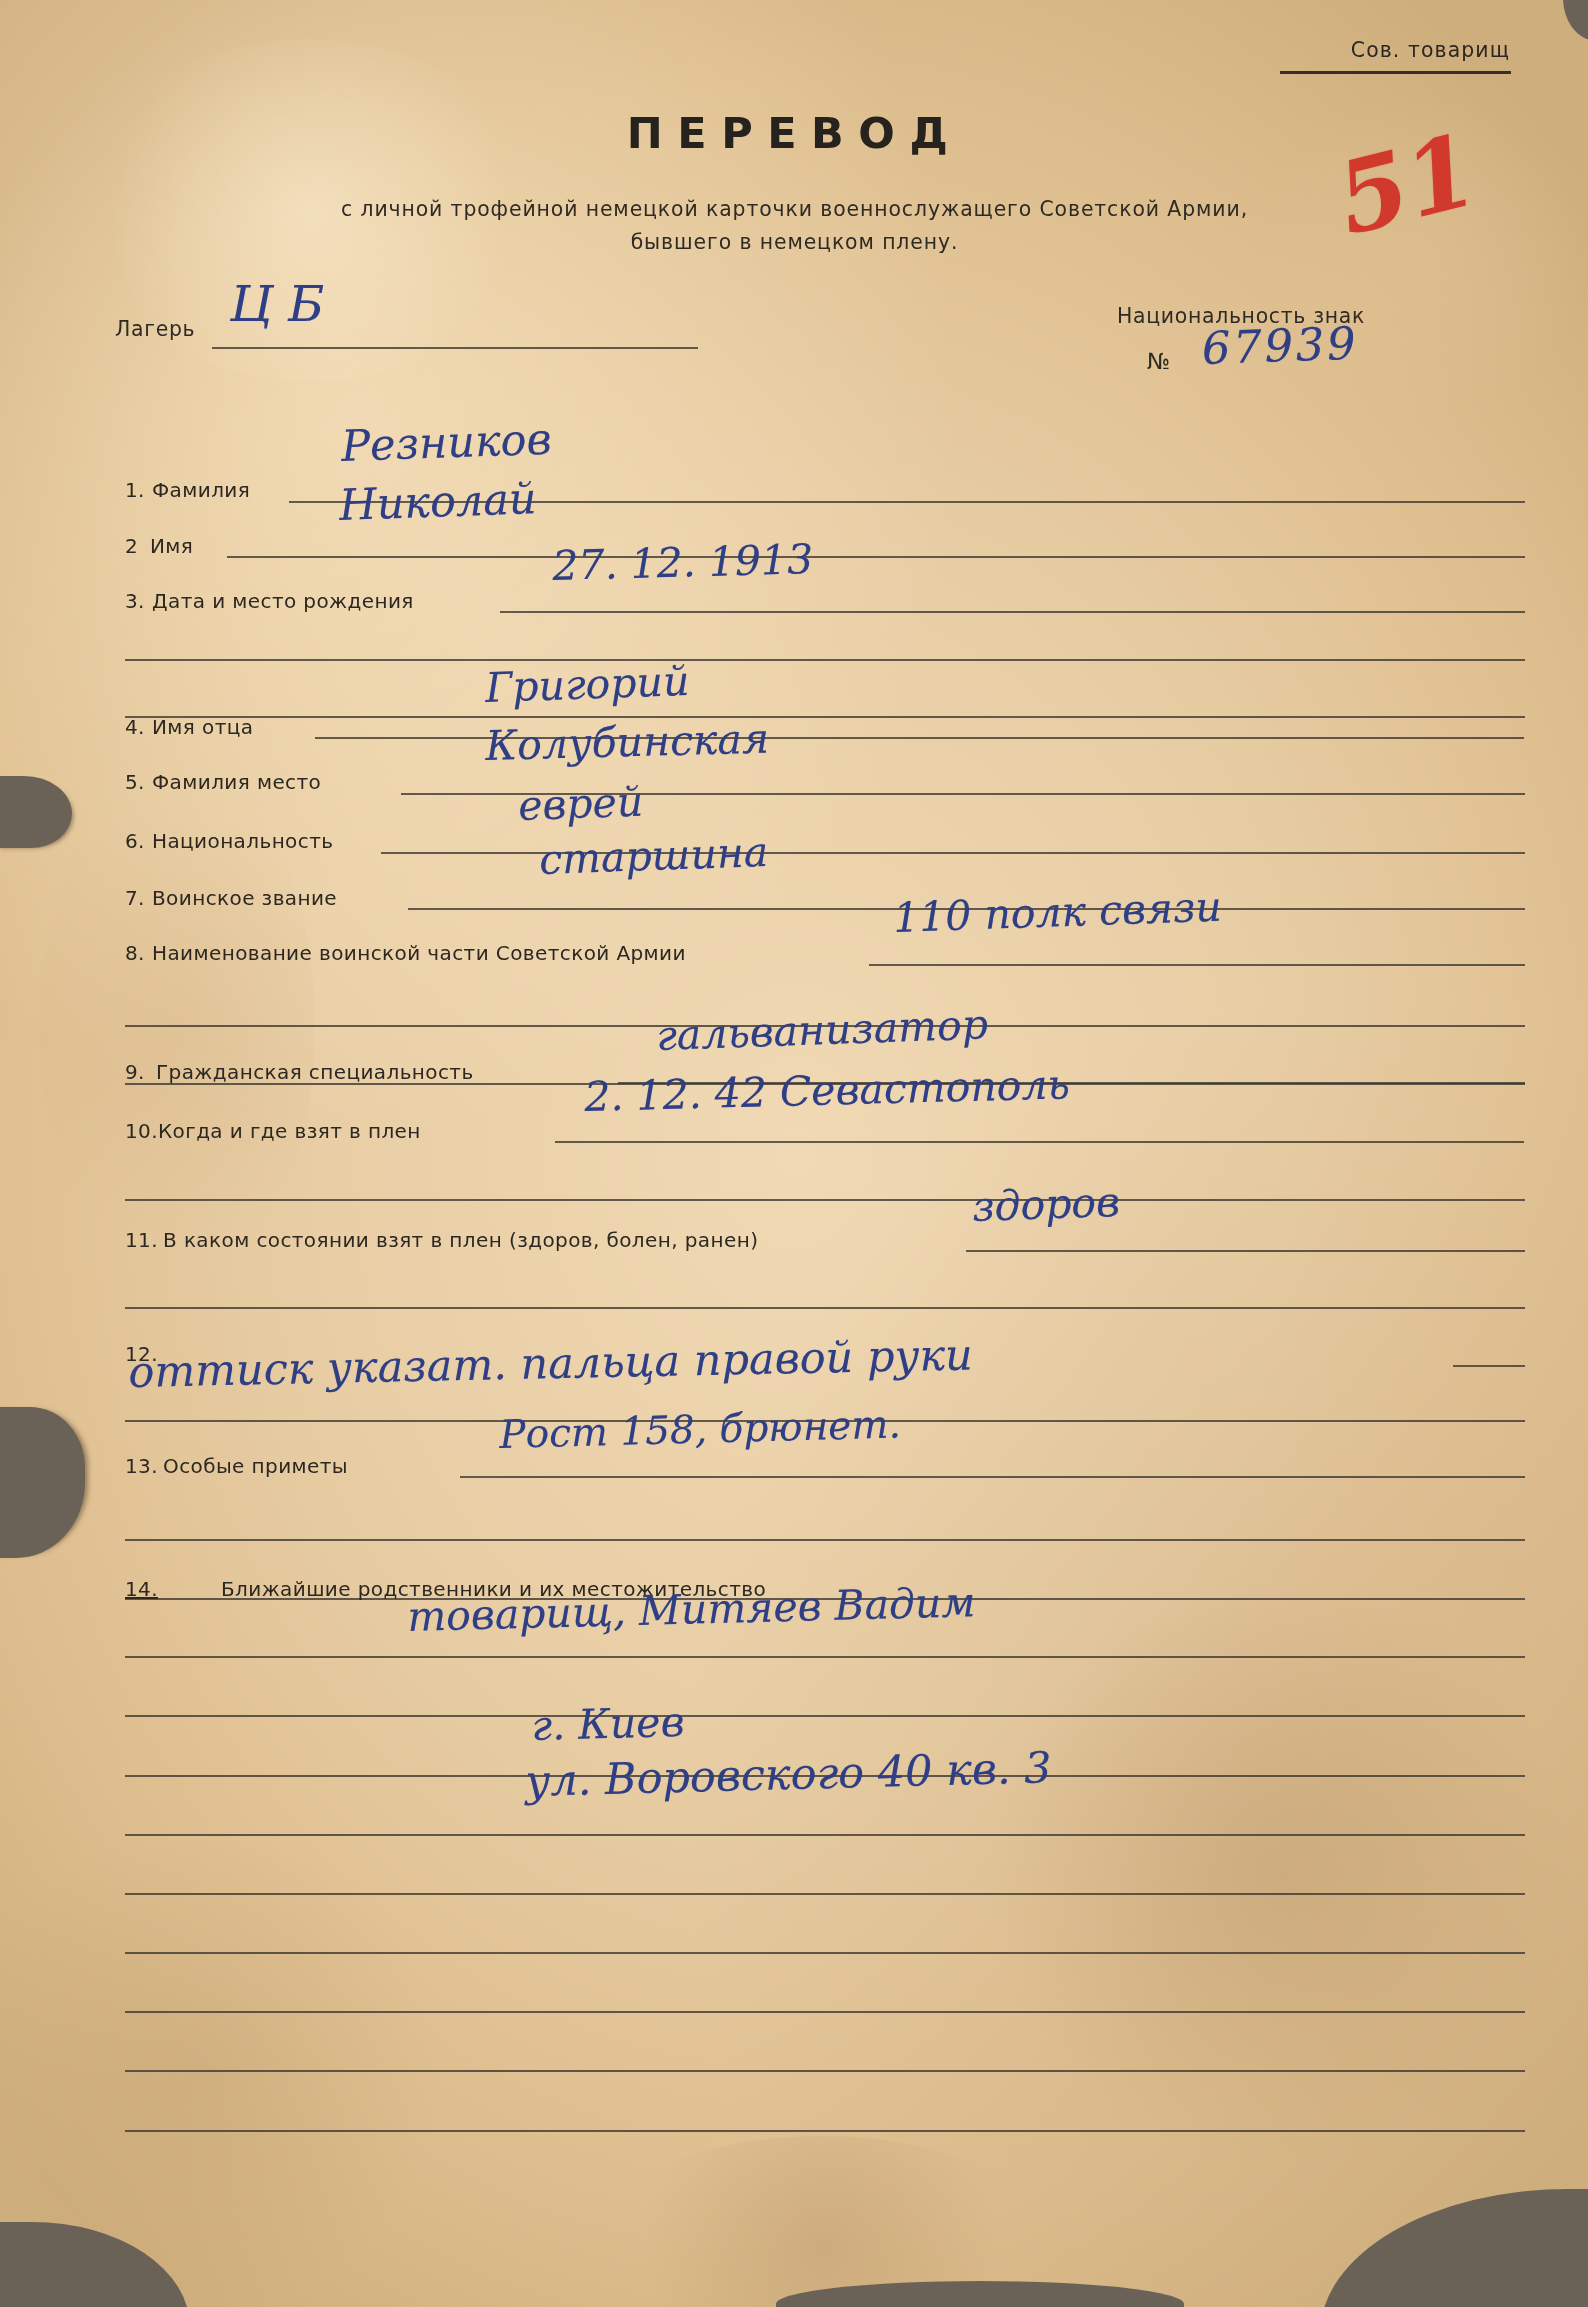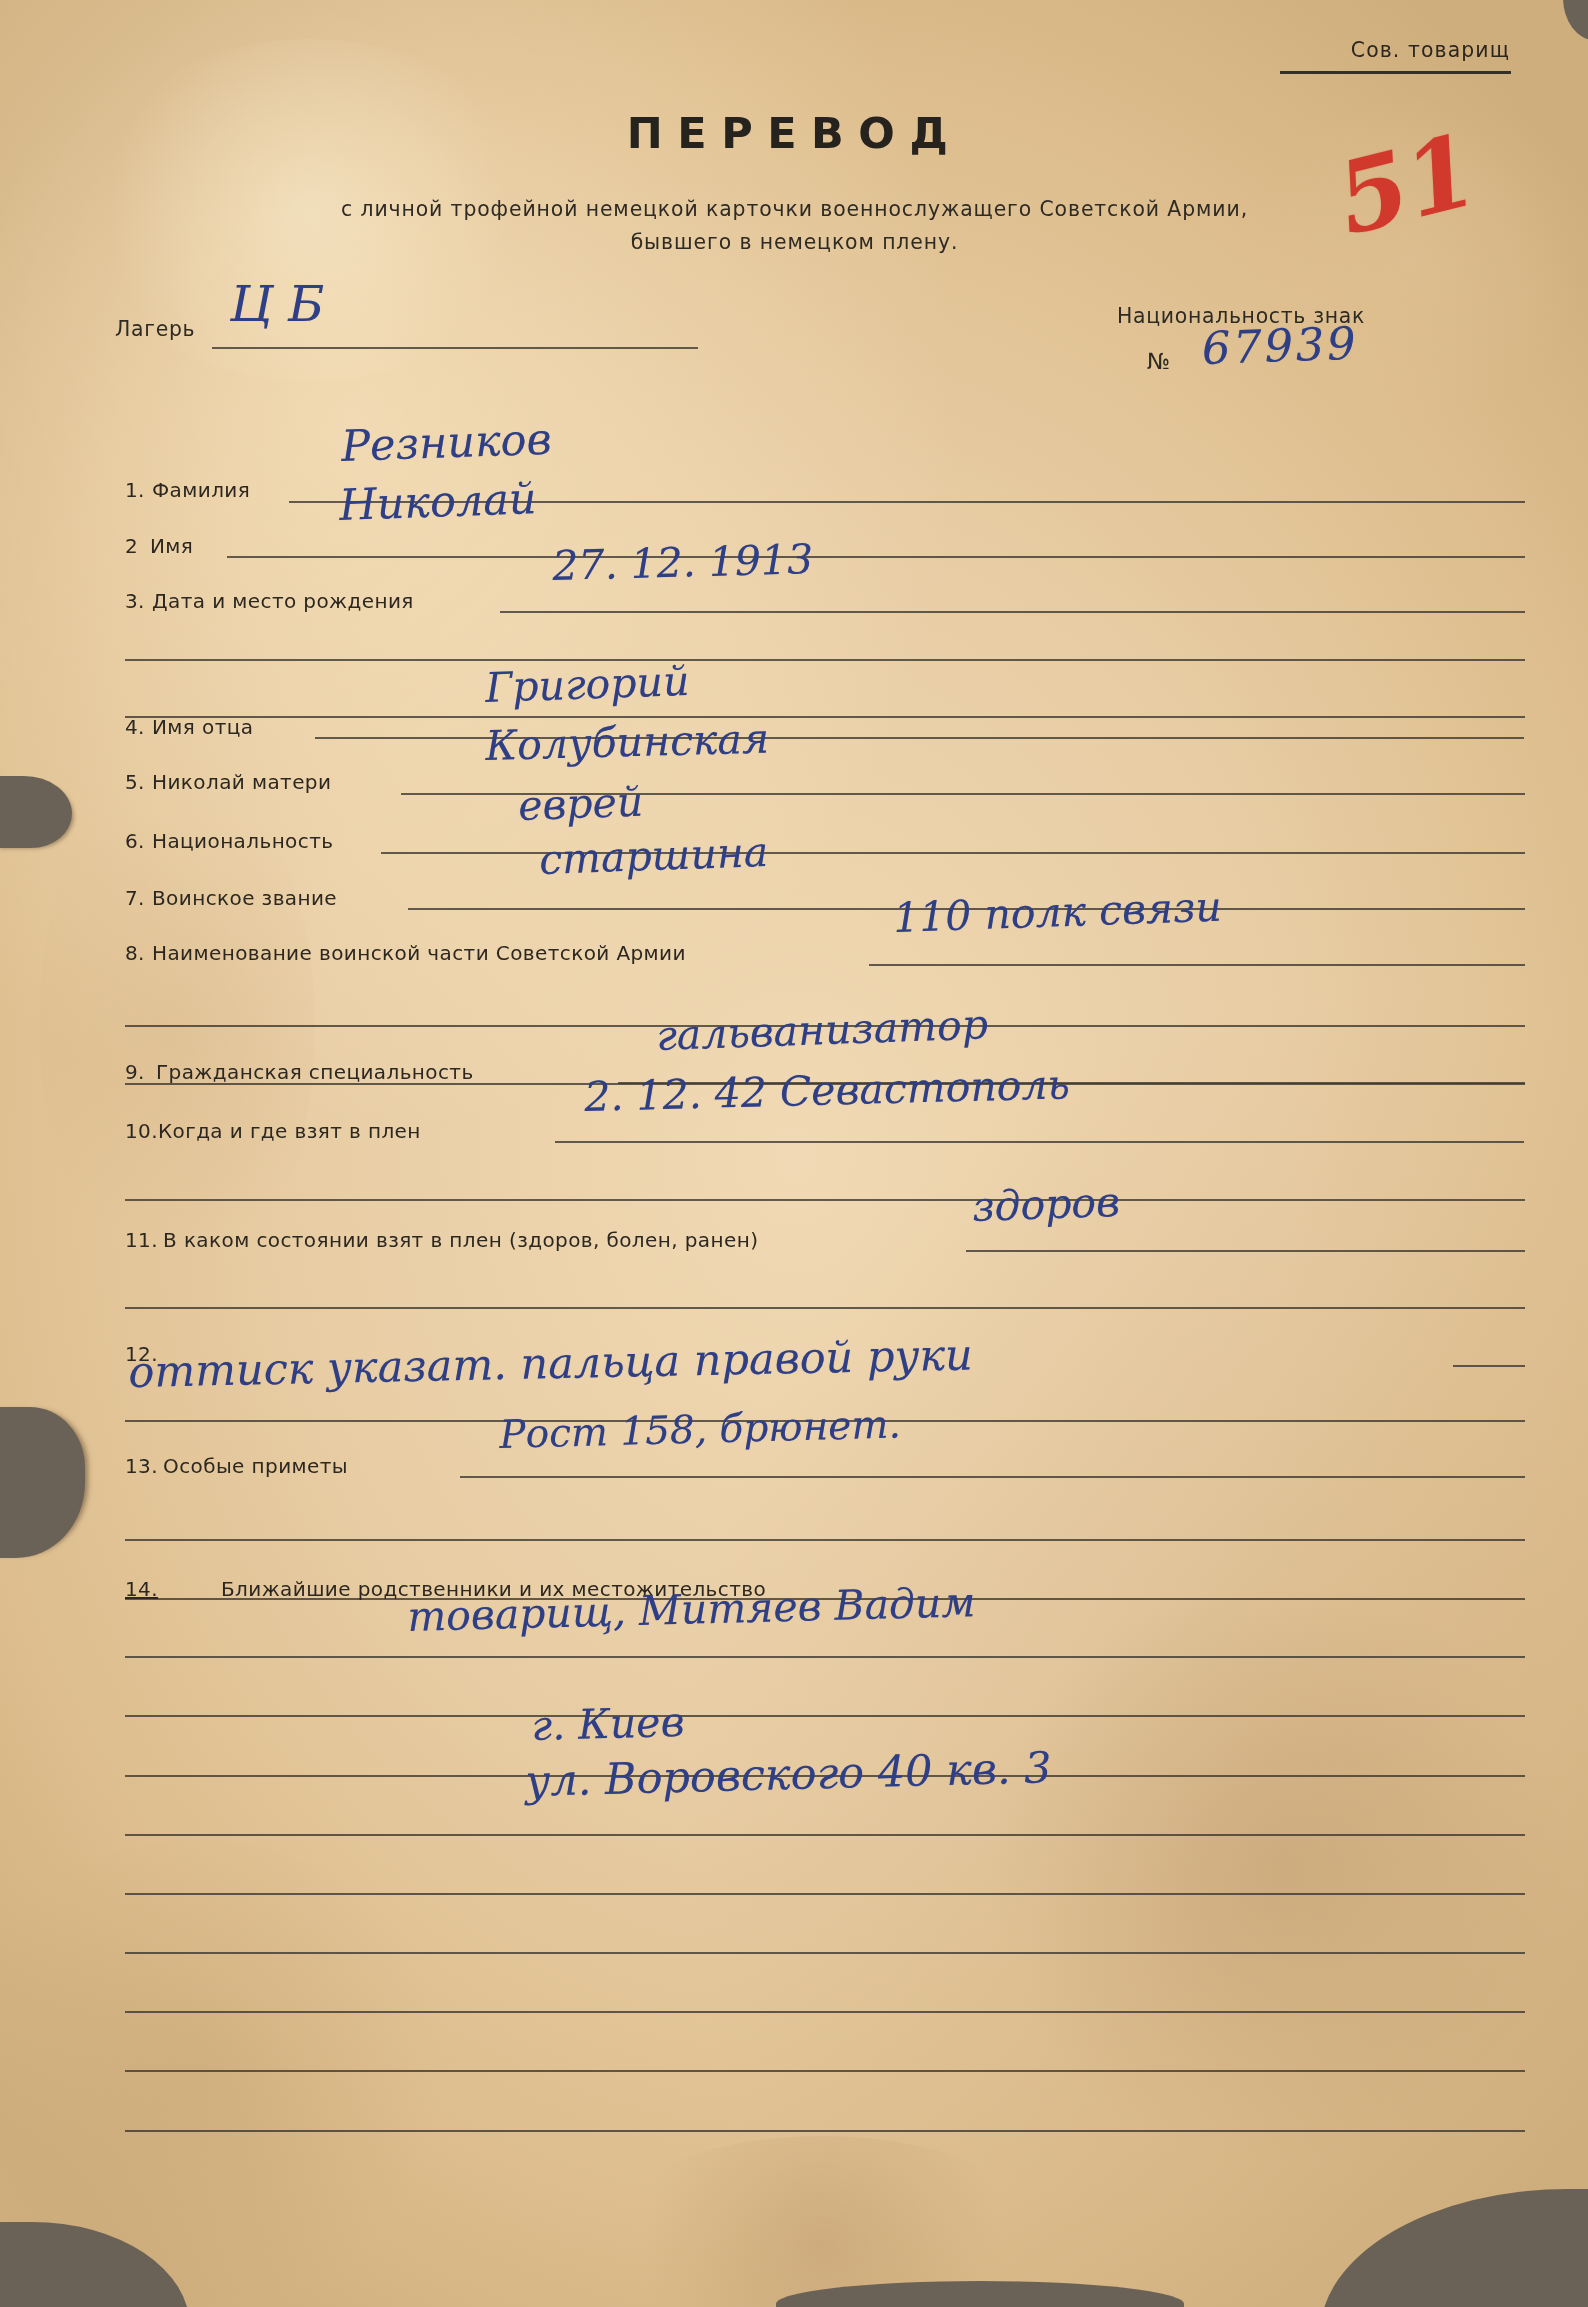--- a/index.html
+++ b/index.html
@@ -206,21 +206,21 @@
 
   <div class="rule" style="left:125px; top:659px; width:1400px;"></div>
   <div class="rule" style="left:125px; top:716px; width:1400px;"></div>
 
   <div class="fieldlabel" style="left:125px; top:715px;">4.</div>
   <div class="fieldlabel" style="left:152px; top:715px;">Имя отца</div>
   <div class="rule" style="left:315px; top:737px; width:1209px;"></div>
   <div class="hand" style="left:486px; top:664px; font-size:41px; transform: rotate(-2deg);">Григорий</div>
 
   <div class="fieldlabel" style="left:125px; top:770px;">5.</div>
-  <div class="fieldlabel" style="left:152px; top:770px;">Николай матери</div>
+  <div class="fieldlabel" style="left:152px; top:770px;">Фамилия место</div>
   <div class="rule" style="left:401px; top:793px; width:1124px;"></div>
   <div class="hand" style="left:486px; top:722px; font-size:41px; transform: rotate(-1.5deg);">Колубинская</div>
 
   <div class="fieldlabel" style="left:125px; top:829px;">6.</div>
   <div class="fieldlabel" style="left:152px; top:829px;">Национальность</div>
   <div class="rule" style="left:381px; top:852px; width:1144px;"></div>
   <div class="hand" style="left:519px; top:782px; font-size:41px; transform: rotate(-2deg);">еврей</div>
 
   <div class="fieldlabel" style="left:125px; top:886px;">7.</div>
   <div class="fieldlabel" style="left:152px; top:886px;">Воинское звание</div>

